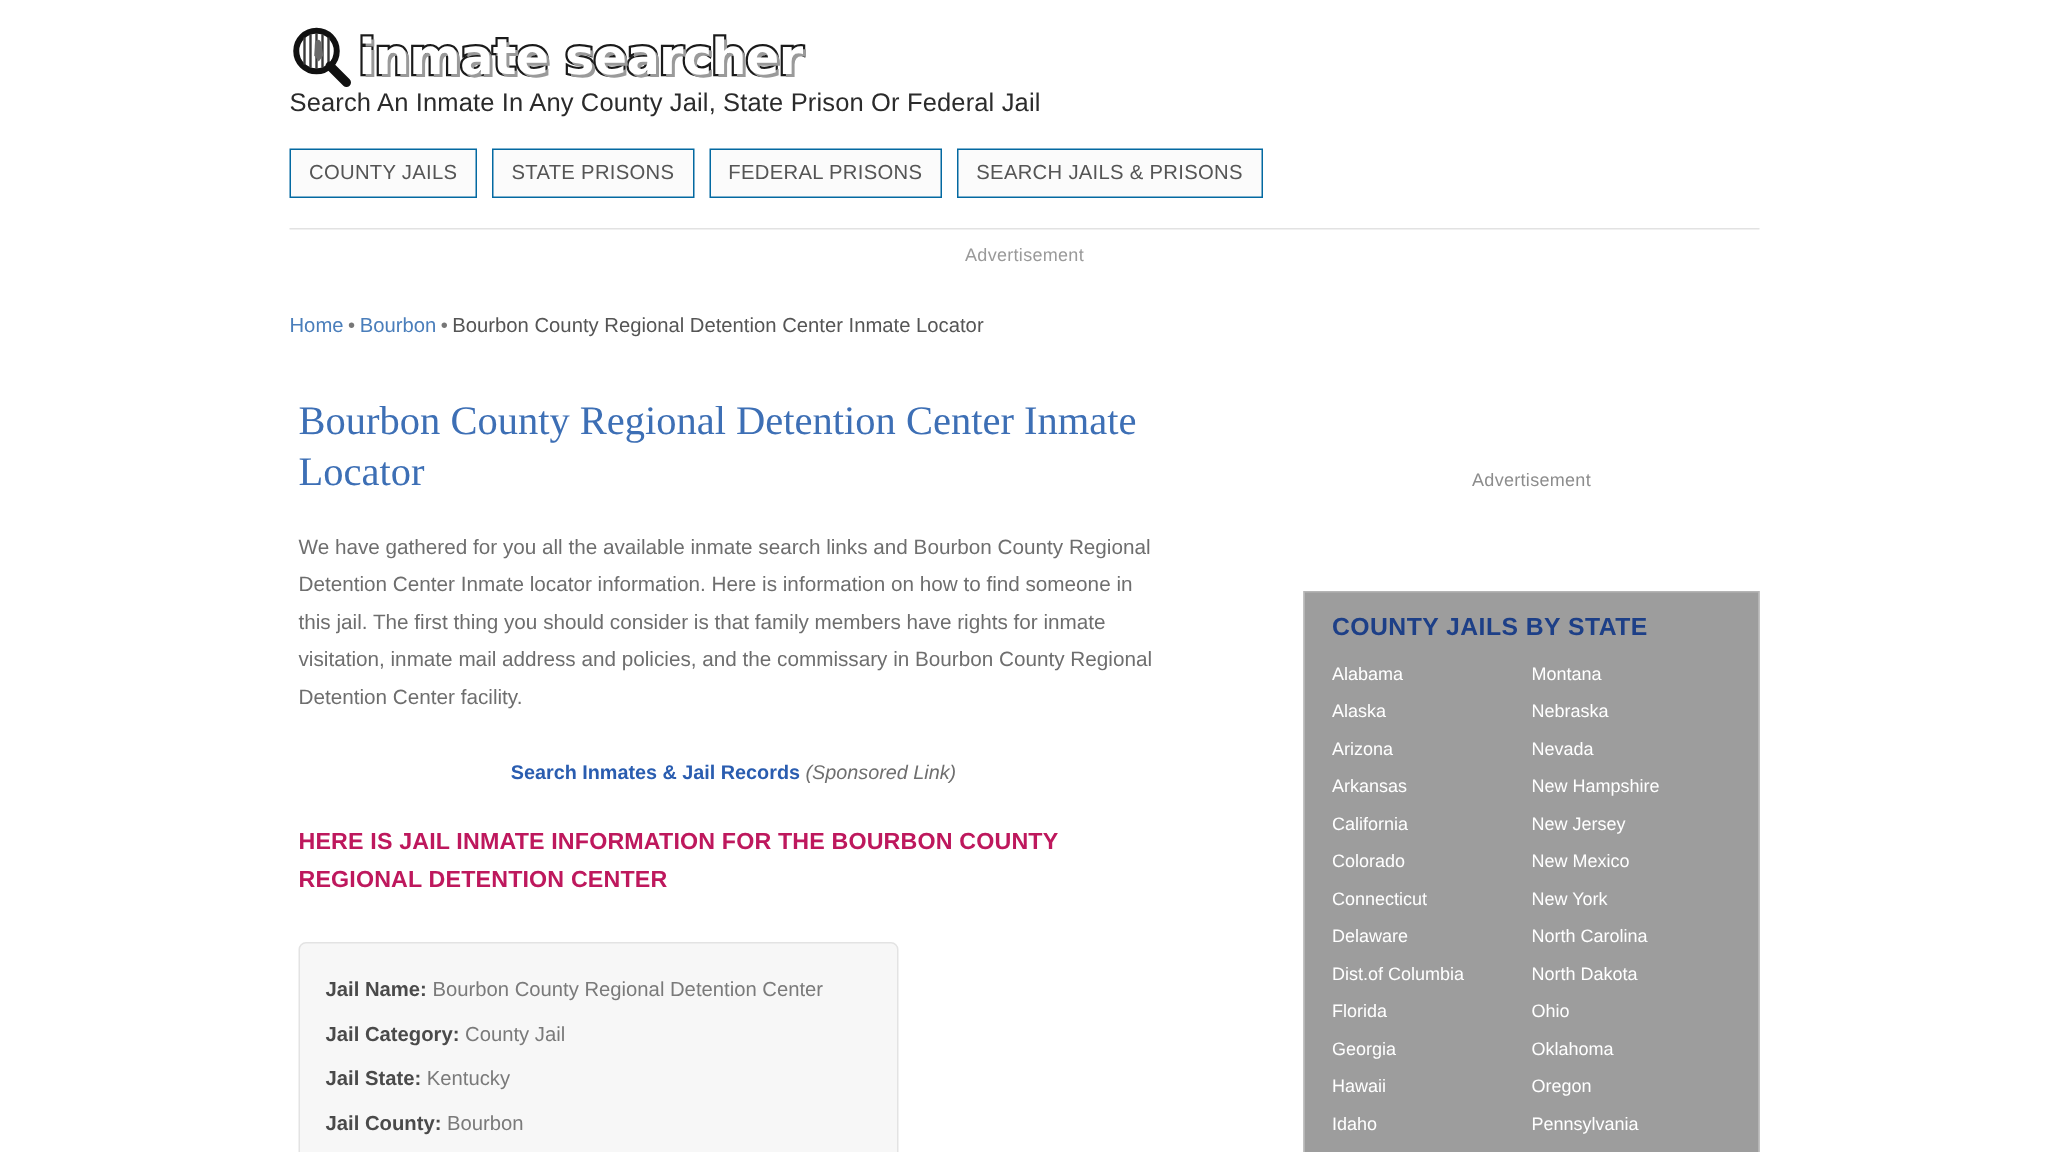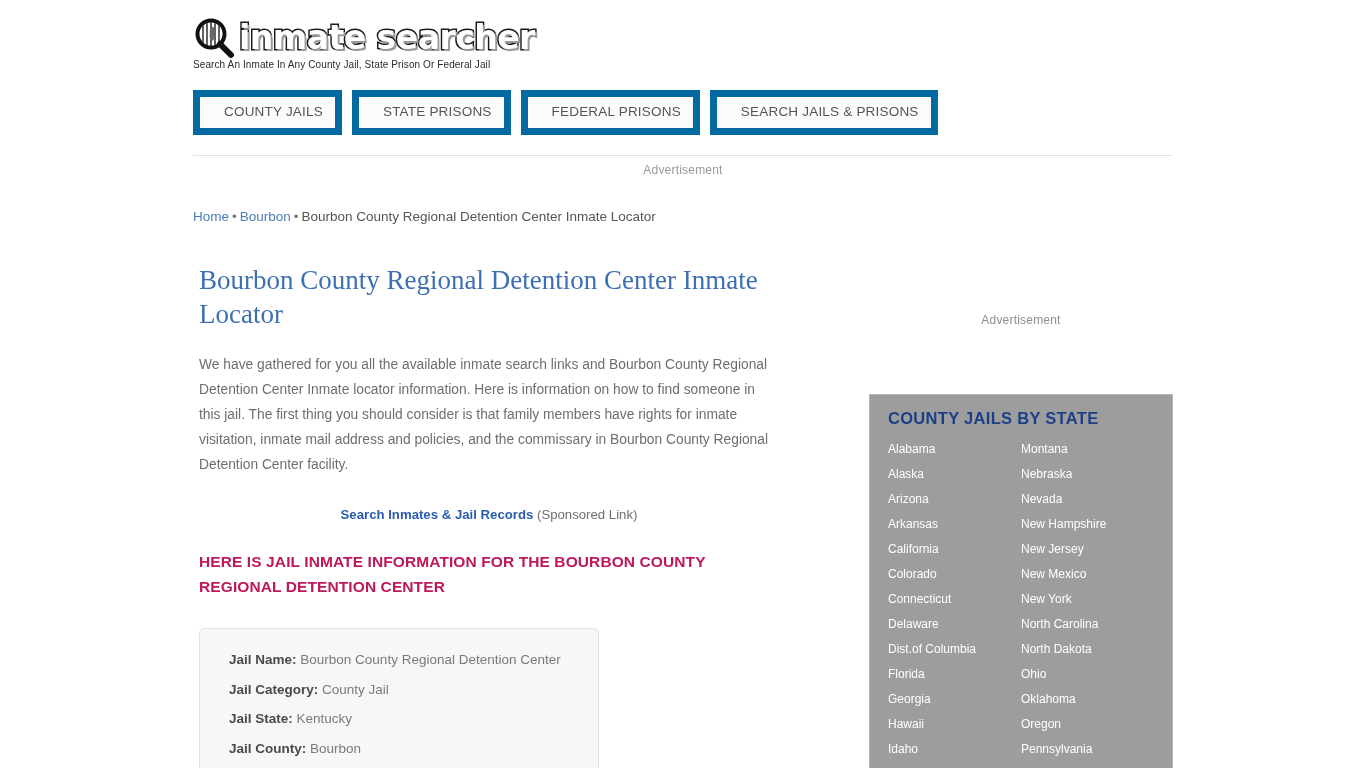--- a/index.html
+++ b/index.html
@@ -45,39 +45,39 @@
     font-weight: bold;
     letter-spacing: -0.5px;
     color: #ffffff;
     -webkit-text-stroke: 3px #1a1a1a;
     paint-order: stroke fill;
     text-shadow: 2px 2px 0 #9a9a9a;
     line-height: 42px;
     white-space: nowrap;
   }
   .tagline {
-    font-size: 10px;
+    font-size: 17px;
     color: #2b2b2b;
     letter-spacing: 0.1px;
     margin-top: 3px;
     white-space: nowrap;
   }
 
   .nav {
     display: flex;
     gap: 10px;
     margin-top: 20px;
   }
   .nav-btn {
-    border: 7px solid #0369a1;
+    border: 1px solid #0369a1;
     background: #fbfbfb;
     color: #555555;
     font-size: 13.5px;
     letter-spacing: 0.2px;
-    padding: 8px 12px 9px 24px;
+    padding: 8px 12px 9px 12px;
     line-height: 1;
     cursor: pointer;
     white-space: nowrap;
     font-family: "Liberation Sans", sans-serif;
   }
   .header-rule {
     margin-top: 20px;
     border: 0;
     border-top: 1px solid #e2e2e2;
     width: 980px;
@@ -138,20 +138,21 @@
     font-size: 13.2px;
     width: 580px;
   }
   .sponsored a {
     color: #2a5db0;
     font-weight: bold;
     text-decoration: none;
   }
   .sponsored .note {
     color: #6f6f6f;
+    font-style: italic;
     font-weight: normal;
   }
   .section-head {
     margin-top: 27px;
     font-size: 15.5px;
     font-weight: bold;
     color: #be185d;
     line-height: 25px;
     letter-spacing: 0.1px;
     width: 590px;
@@ -164,21 +165,20 @@
     background: #f7f7f7;
     border: 1px solid #e3e3e3;
     border-radius: 5px;
     padding: 16px 17px 18px 17px;
   }
   .info-row {
     font-size: 13.5px;
     color: #7a7a7a;
     line-height: 29.5px;
     white-space: nowrap;
-    margin-left: 12px;
   }
   .info-row .lbl {
     color: #4a4a4a;
     font-weight: bold;
   }
 
   
   .ad-right {
     position: absolute;
     left: 869px;

